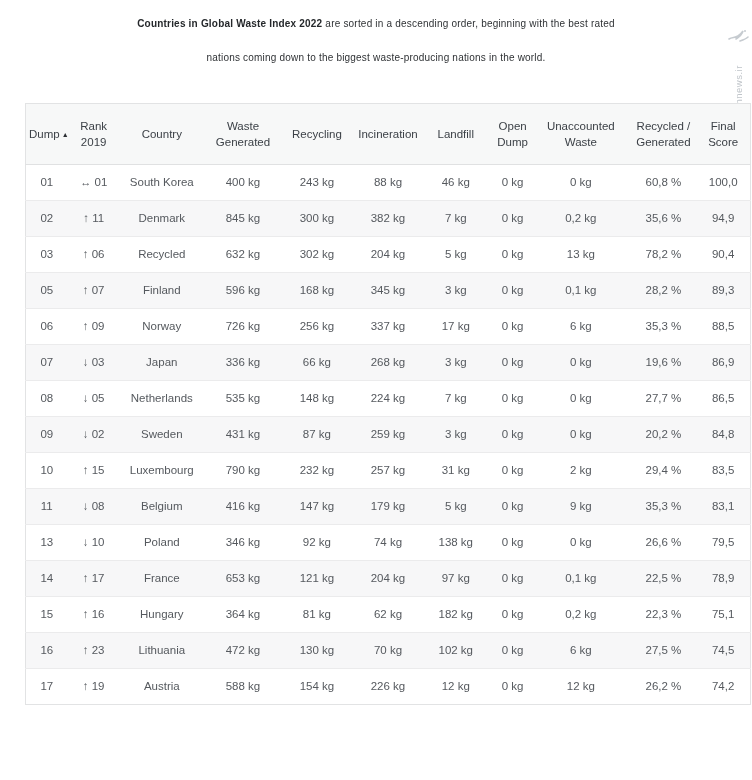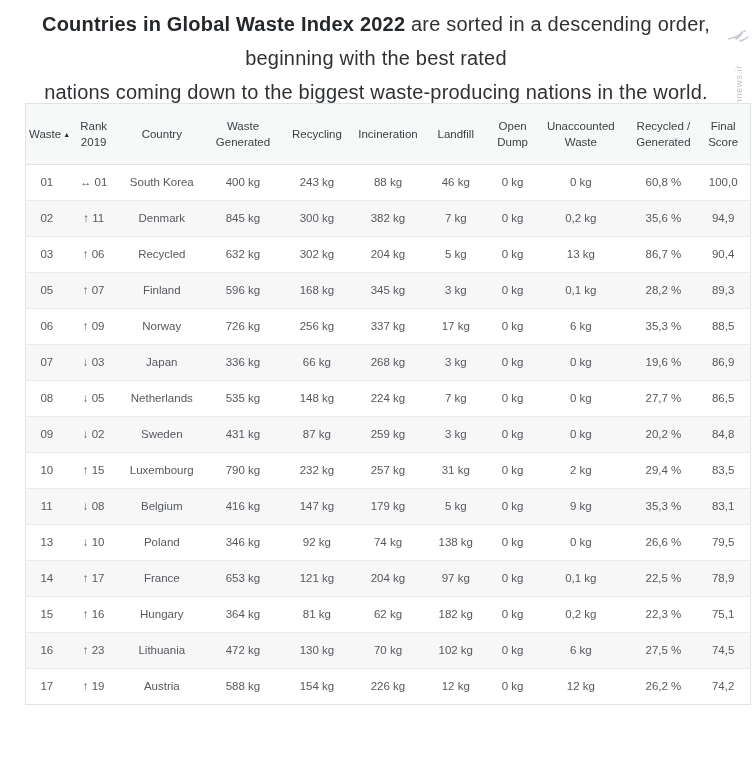--- a/index.html
+++ b/index.html
@@ -7,21 +7,21 @@
     width:752px;height:780px;overflow:hidden;position:relative;
     background:#ffffff;
     font-family:"Liberation Sans", sans-serif;
     -webkit-font-smoothing:antialiased;
   }
   
   .intro{
     padding-top:7px;
     text-align:center;
     color:#2f3235;
-    font-size:20px;
+    font-size:10px;
     line-height:34px;
     letter-spacing:.2px;
   }
   .intro b{font-weight:700;color:#25282b;}
   
   .watermark{position:absolute;top:28px;right:1px;width:26px;text-align:center;}
   .wm-logo{display:block;margin:0 auto 2px auto;}
   .wm-text{
     writing-mode:vertical-rl;
     transform:rotate(180deg);
@@ -110,21 +110,21 @@
       <col class="c-recycling">
         <col class="c-incineration">
         <col class="c-landfill">
         <col class="c-opendump">
       <col class="c-unaccounted">
         <col class="c-recycled">
         <col class="c-score">
     </colgroup>
     <thead>
       <tr id="header-row">
-          <th><span>Waste</span><span class="sort-arrow">▲</span></th>
+          <th><span>Dump</span><span class="sort-arrow">▲</span></th>
           <th><span>Rank 2019</span></th>
           <th><span>Country</span></th>
           <th><span>Waste Generated</span></th>
           <th><span>Recycling</span></th>
           <th><span>Incineration</span></th>
           <th><span>Landfill</span></th>
           <th><span>Open Dump</span></th>
           <th><span>Unaccounted Waste</span></th>
           <th><span>Recycled / Generated</span></th>
           <th><span>Final Score</span></th>
@@ -160,21 +160,21 @@
         <tr>
           <td>03</td>
           <td>↑ 06</td>
           <td>Recycled</td>
           <td>632 kg</td>
           <td>302 kg</td>
           <td>204 kg</td>
           <td>5 kg</td>
           <td>0 kg</td>
           <td>13 kg</td>
-          <td>86,7 %</td>
+          <td>78,2 %</td>
           <td>90,4</td>
         </tr>
         <tr>
           <td>05</td>
           <td>↑ 07</td>
           <td>Finland</td>
           <td>596 kg</td>
           <td>168 kg</td>
           <td>345 kg</td>
           <td>3 kg</td>

